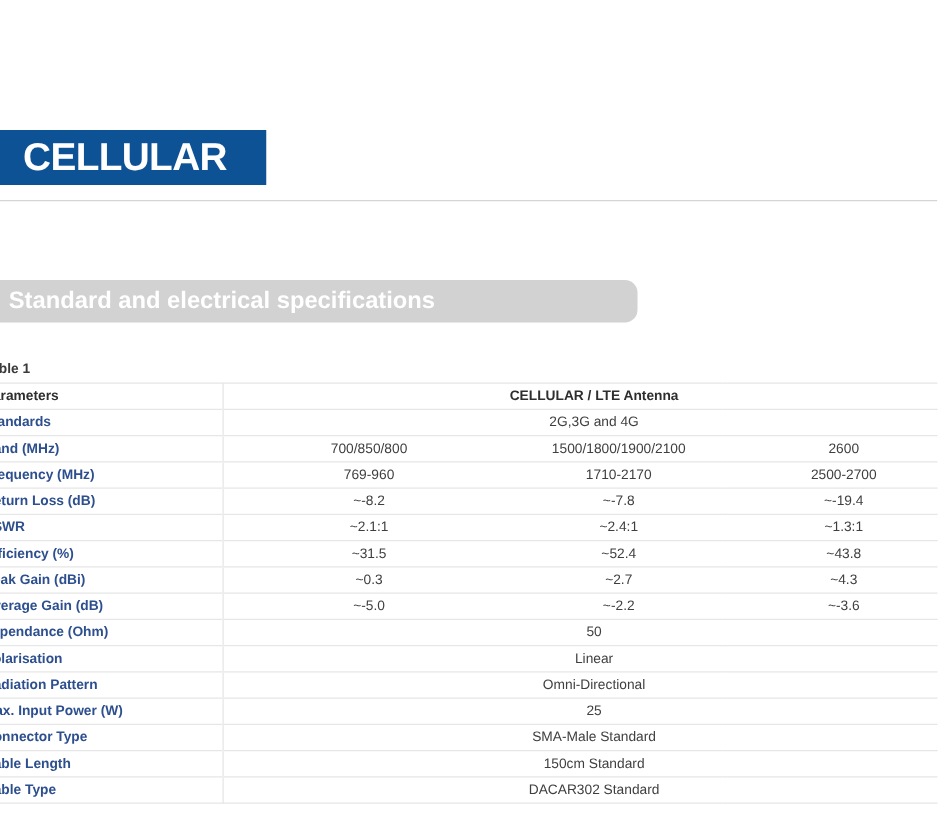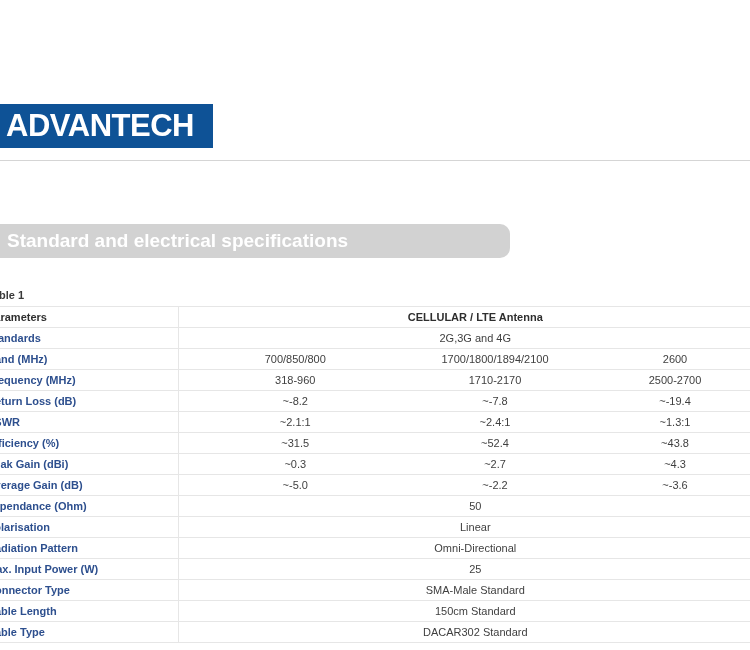--- a/index.html
+++ b/index.html
@@ -101,21 +101,21 @@
   }
   table.spec td.val {
     text-align: center;
     color: #3f3f3f;
   }
 </style>
 </head>
 <body>
 
 <div class="logo">
-  <span>ADVANTECH</span>
+  <span>CELLULAR</span>
 </div>
 
 <div class="header-rule"></div>
 
 <div class="section-banner">
   <span>Standard and electrical specifications</span>
 </div>
 
 <div class="table-caption">Table 1</div>
 
@@ -131,26 +131,26 @@
       <td class="hdr-lbl">Parameters</td>
       <td class="hdr-span" colspan="3">CELLULAR / LTE Antenna</td>
     </tr>
   <tr>
         <td class="lbl">Standards</td>
         <td colspan="3" class="val">2G,3G and 4G</td>
       </tr>
       <tr>
         <td class="lbl">Band (MHz)</td>
         <td class="val">700/850/800</td>
-        <td class="val">1700/1800/1894/2100</td>
+        <td class="val">1500/1800/1900/2100</td>
         <td class="val">2600</td>
       </tr>
       <tr>
         <td class="lbl">Frequency (MHz)</td>
-        <td class="val">318-960</td>
+        <td class="val">769-960</td>
         <td class="val">1710-2170</td>
         <td class="val">2500-2700</td>
       </tr>
       <tr>
         <td class="lbl">Return Loss (dB)</td>
         <td class="val">~-8.2</td>
         <td class="val">~-7.8</td>
         <td class="val">~-19.4</td>
       </tr>
       <tr>

